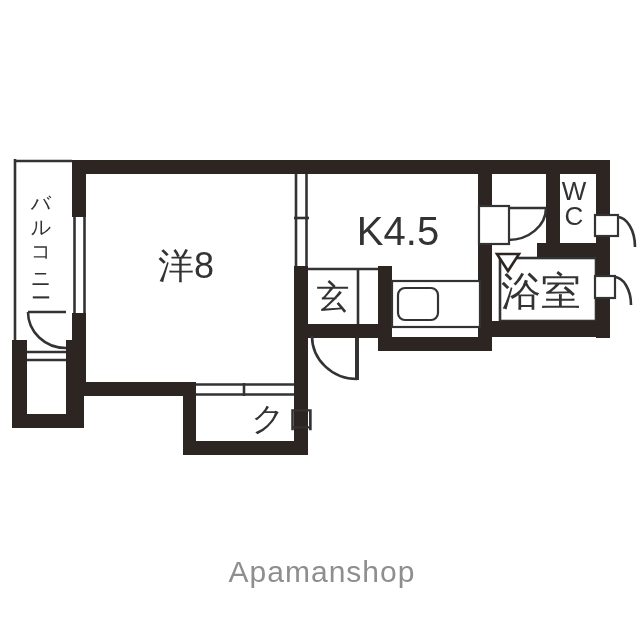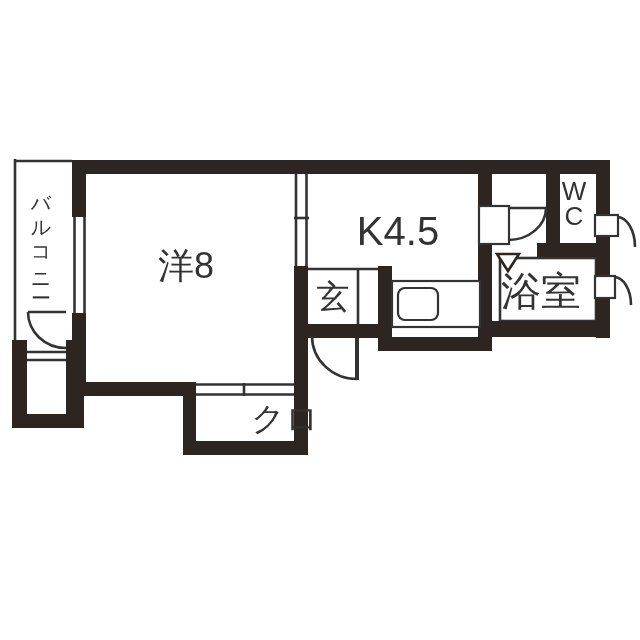--- a/index.html
+++ b/index.html
@@ -102,13 +102,14 @@
   <div class="label lbl-yo8">洋8</div>
   <div class="label lbl-k45">K4.5</div>
   <div class="label lbl-genkan">玄</div>
   <div class="label lbl-closet">クロ</div>
   <div class="label lbl-wc">
     <div>W</div>
     <div>C</div>
   </div>
   <div class="label lbl-bath">浴室</div>
 
+  <div class="label lbl-logo">Apamanshop</div>
 </div>
 
 </body></html>

